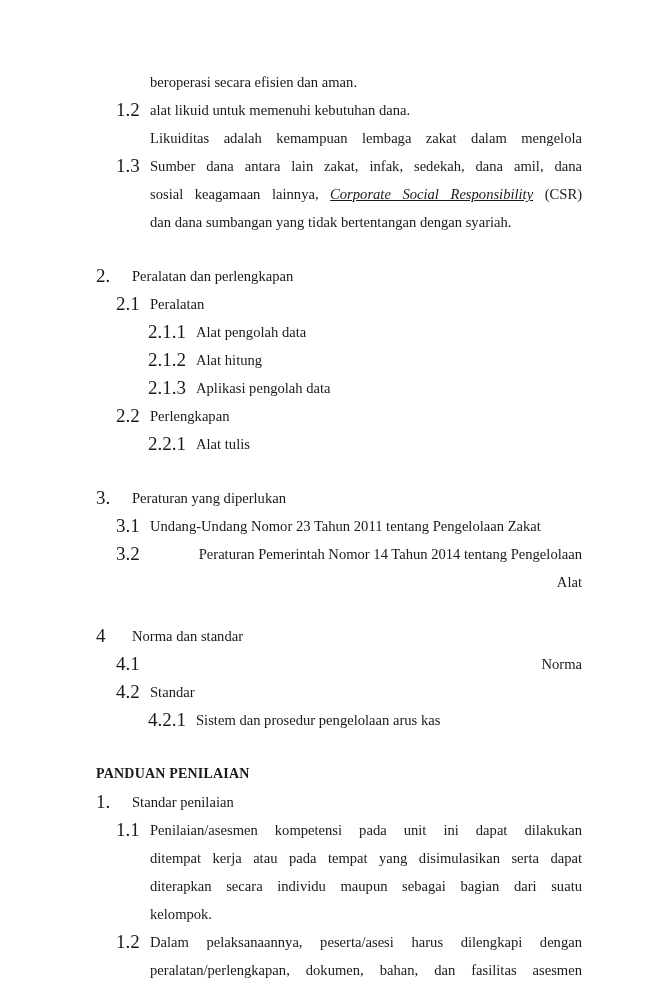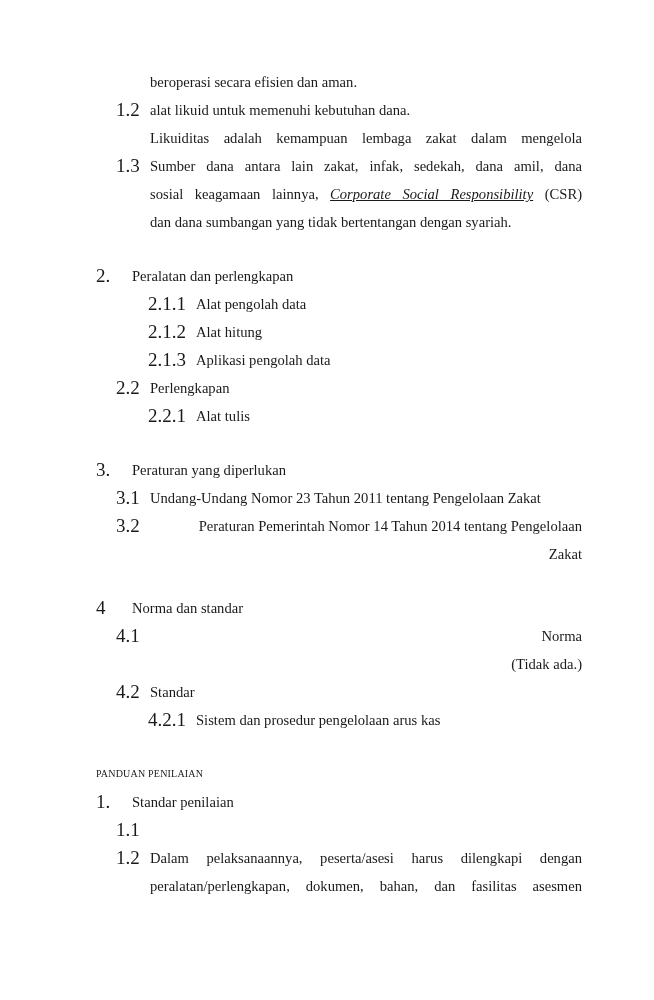--- a/index.html
+++ b/index.html
@@ -60,22 +60,22 @@
   .txt > span.l {
     display: block;
     text-align: right;
   }
   .ital {
     font-style: italic;
     text-decoration: underline;
   }
   .gap-lg { height: 26px; }
   .heading {
-    font-weight: normal;
-    font-size: 10px;
+    font-weight: bold;
+    font-size: 14px;
     line-height: 28px;
     letter-spacing: 0.2px;
   }
   .pagenum {
     position: absolute;
     left: 0;
     top: 898px;
     width: 582px;
     text-align: right;
     font-size: 14.6px;
@@ -117,20 +117,24 @@
       </div>
     </div>
 
     <div class="gap-lg"></div>
 
     <div class="row">
       <div class="num w-num-2 ind-0">2.</div>
       <div class="txt">Peralatan dan perlengkapan</div>
     </div>
 
+    <div class="row">
+      <div class="num w-num-1 ind-1">2.1</div>
+      <div class="txt">Peralatan</div>
+    </div>
 
     <div class="row">
       <div class="num w-num-3 ind-2">2.1.1</div>
       <div class="txt">Alat pengolah data</div>
     </div>
 
     <div class="row">
       <div class="num w-num-3 ind-2">2.1.2</div>
       <div class="txt">Alat hitung</div>
     </div>
@@ -159,36 +163,35 @@
 
     <div class="row">
       <div class="num w-num-1 ind-1">3.1</div>
       <div class="txt">Undang-Undang Nomor 23 Tahun 2011 tentang Pengelolaan Zakat</div>
     </div>
 
     <div class="row">
       <div class="num w-num-1 ind-1">3.2</div>
       <div class="txt">
         <span class="l">Peraturan Pemerintah Nomor 14 Tahun 2014 tentang Pengelolaan</span>
-        <span class="l">Zakat</span>
+        <span class="l">Alat</span>
       </div>
     </div>
 
     <div class="gap-lg"></div>
 
     <div class="row">
       <div class="num w-num-2 ind-0">4</div>
       <div class="txt">Norma dan standar</div>
     </div>
 
     <div class="row">
       <div class="num w-num-1 ind-1">4.1</div>
       <div class="txt">
         <span class="l">Norma</span>
-        <span class="l">(Tidak ada.)</span>
       </div>
     </div>
 
     <div class="row">
       <div class="num w-num-1 ind-1">4.2</div>
       <div class="txt">Standar</div>
     </div>
 
     <div class="row">
       <div class="num w-num-3 ind-2">4.2.1</div>
@@ -199,20 +202,26 @@
 
     <div class="heading">PANDUAN PENILAIAN</div>
 
     <div class="row">
       <div class="num w-num-2 ind-0">1.</div>
       <div class="txt">Standar penilaian</div>
     </div>
 
     <div class="row">
       <div class="num w-num-1 ind-1">1.1</div>
+      <div class="txt justify">
+        <span class="l">Penilaian/asesmen kompetensi pada unit ini dapat dilakukan</span>
+        <span class="l">ditempat kerja atau pada tempat yang disimulasikan serta dapat</span>
+        <span class="l">diterapkan secara individu maupun sebagai bagian dari suatu</span>
+        <span class="l last">kelompok.</span>
+      </div>
     </div>
 
     <div class="row">
       <div class="num w-num-1 ind-1">1.2</div>
       <div class="txt justify">
         <span class="l">Dalam pelaksanaannya, peserta/asesi harus dilengkapi dengan</span>
         <span class="l">peralatan/perlengkapan, dokumen, bahan, dan fasilitas asesmen</span>
       </div>
     </div>
 

